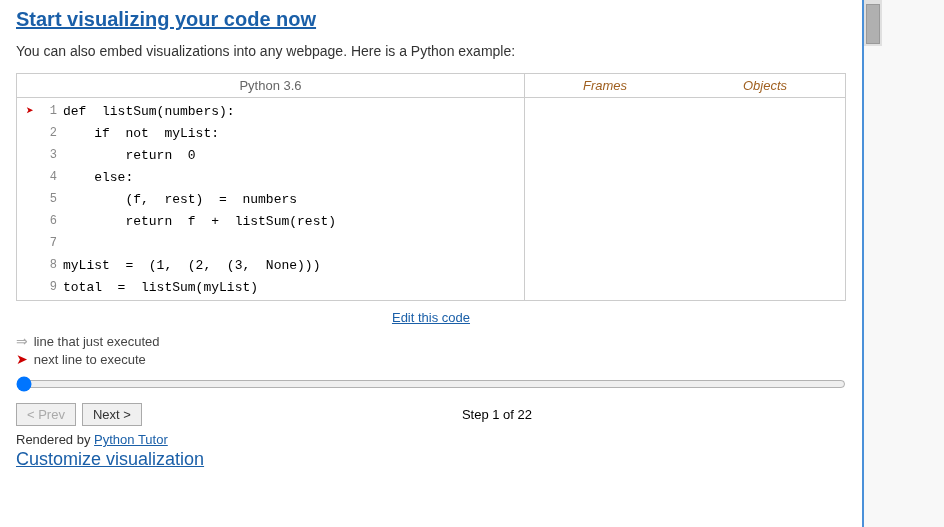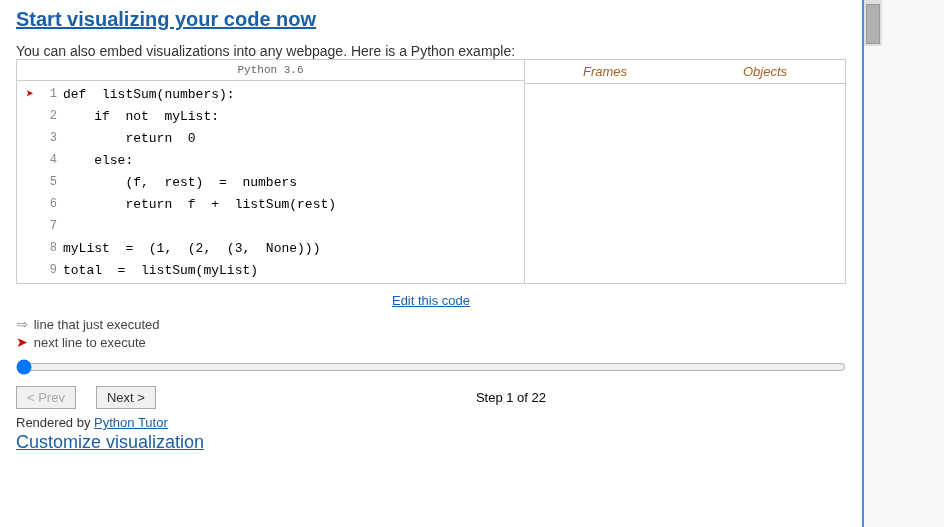--- a/index.html
+++ b/index.html
@@ -31,38 +31,38 @@
       text-decoration: underline;
       font-size: 20px;
       font-weight: bold;
       cursor: pointer;
       display: inline-block;
       margin-bottom: 12px;
     }
     .embed-text {
       font-size: 14px;
       color: #333;
+      margin-bottom: 14px;
     }
     .visualizer-container {
       display: flex;
       border: 1px solid #ccc;
       margin-bottom: 8px;
     }
     .code-panel {
       flex: 1;
       border-right: 1px solid #ccc;
     }
     .code-header {
       text-align: center;
-      font-size: 11px;
+      font-size: 13px;
       color: #666;
       padding: 4px 0;
       border-bottom: 1px solid #ccc;
       background: #fff;
-      font-family: Liberation Mono, monospace;
     }
     .code-body {
       padding: 2px 0;
       font-family: 'Courier New', monospace;
       font-size: 13px;
     }
     .code-line {
       display: flex;
       align-items: center;
       height: 22px;
@@ -151,21 +151,21 @@
       margin-bottom: 10px;
     }
     .step-slider {
       flex: 1;
       height: 18px;
       cursor: pointer;
     }
     .nav-row {
       display: flex;
       align-items: center;
-      gap: 20px;
+      gap: 6px;
       margin-bottom: 6px;
     }
     .nav-btn {
       padding: 3px 10px;
       font-size: 13px;
       border: 1px solid #aaa;
       background: #f0f0f0;
       cursor: pointer;
       color: #333;
     }

